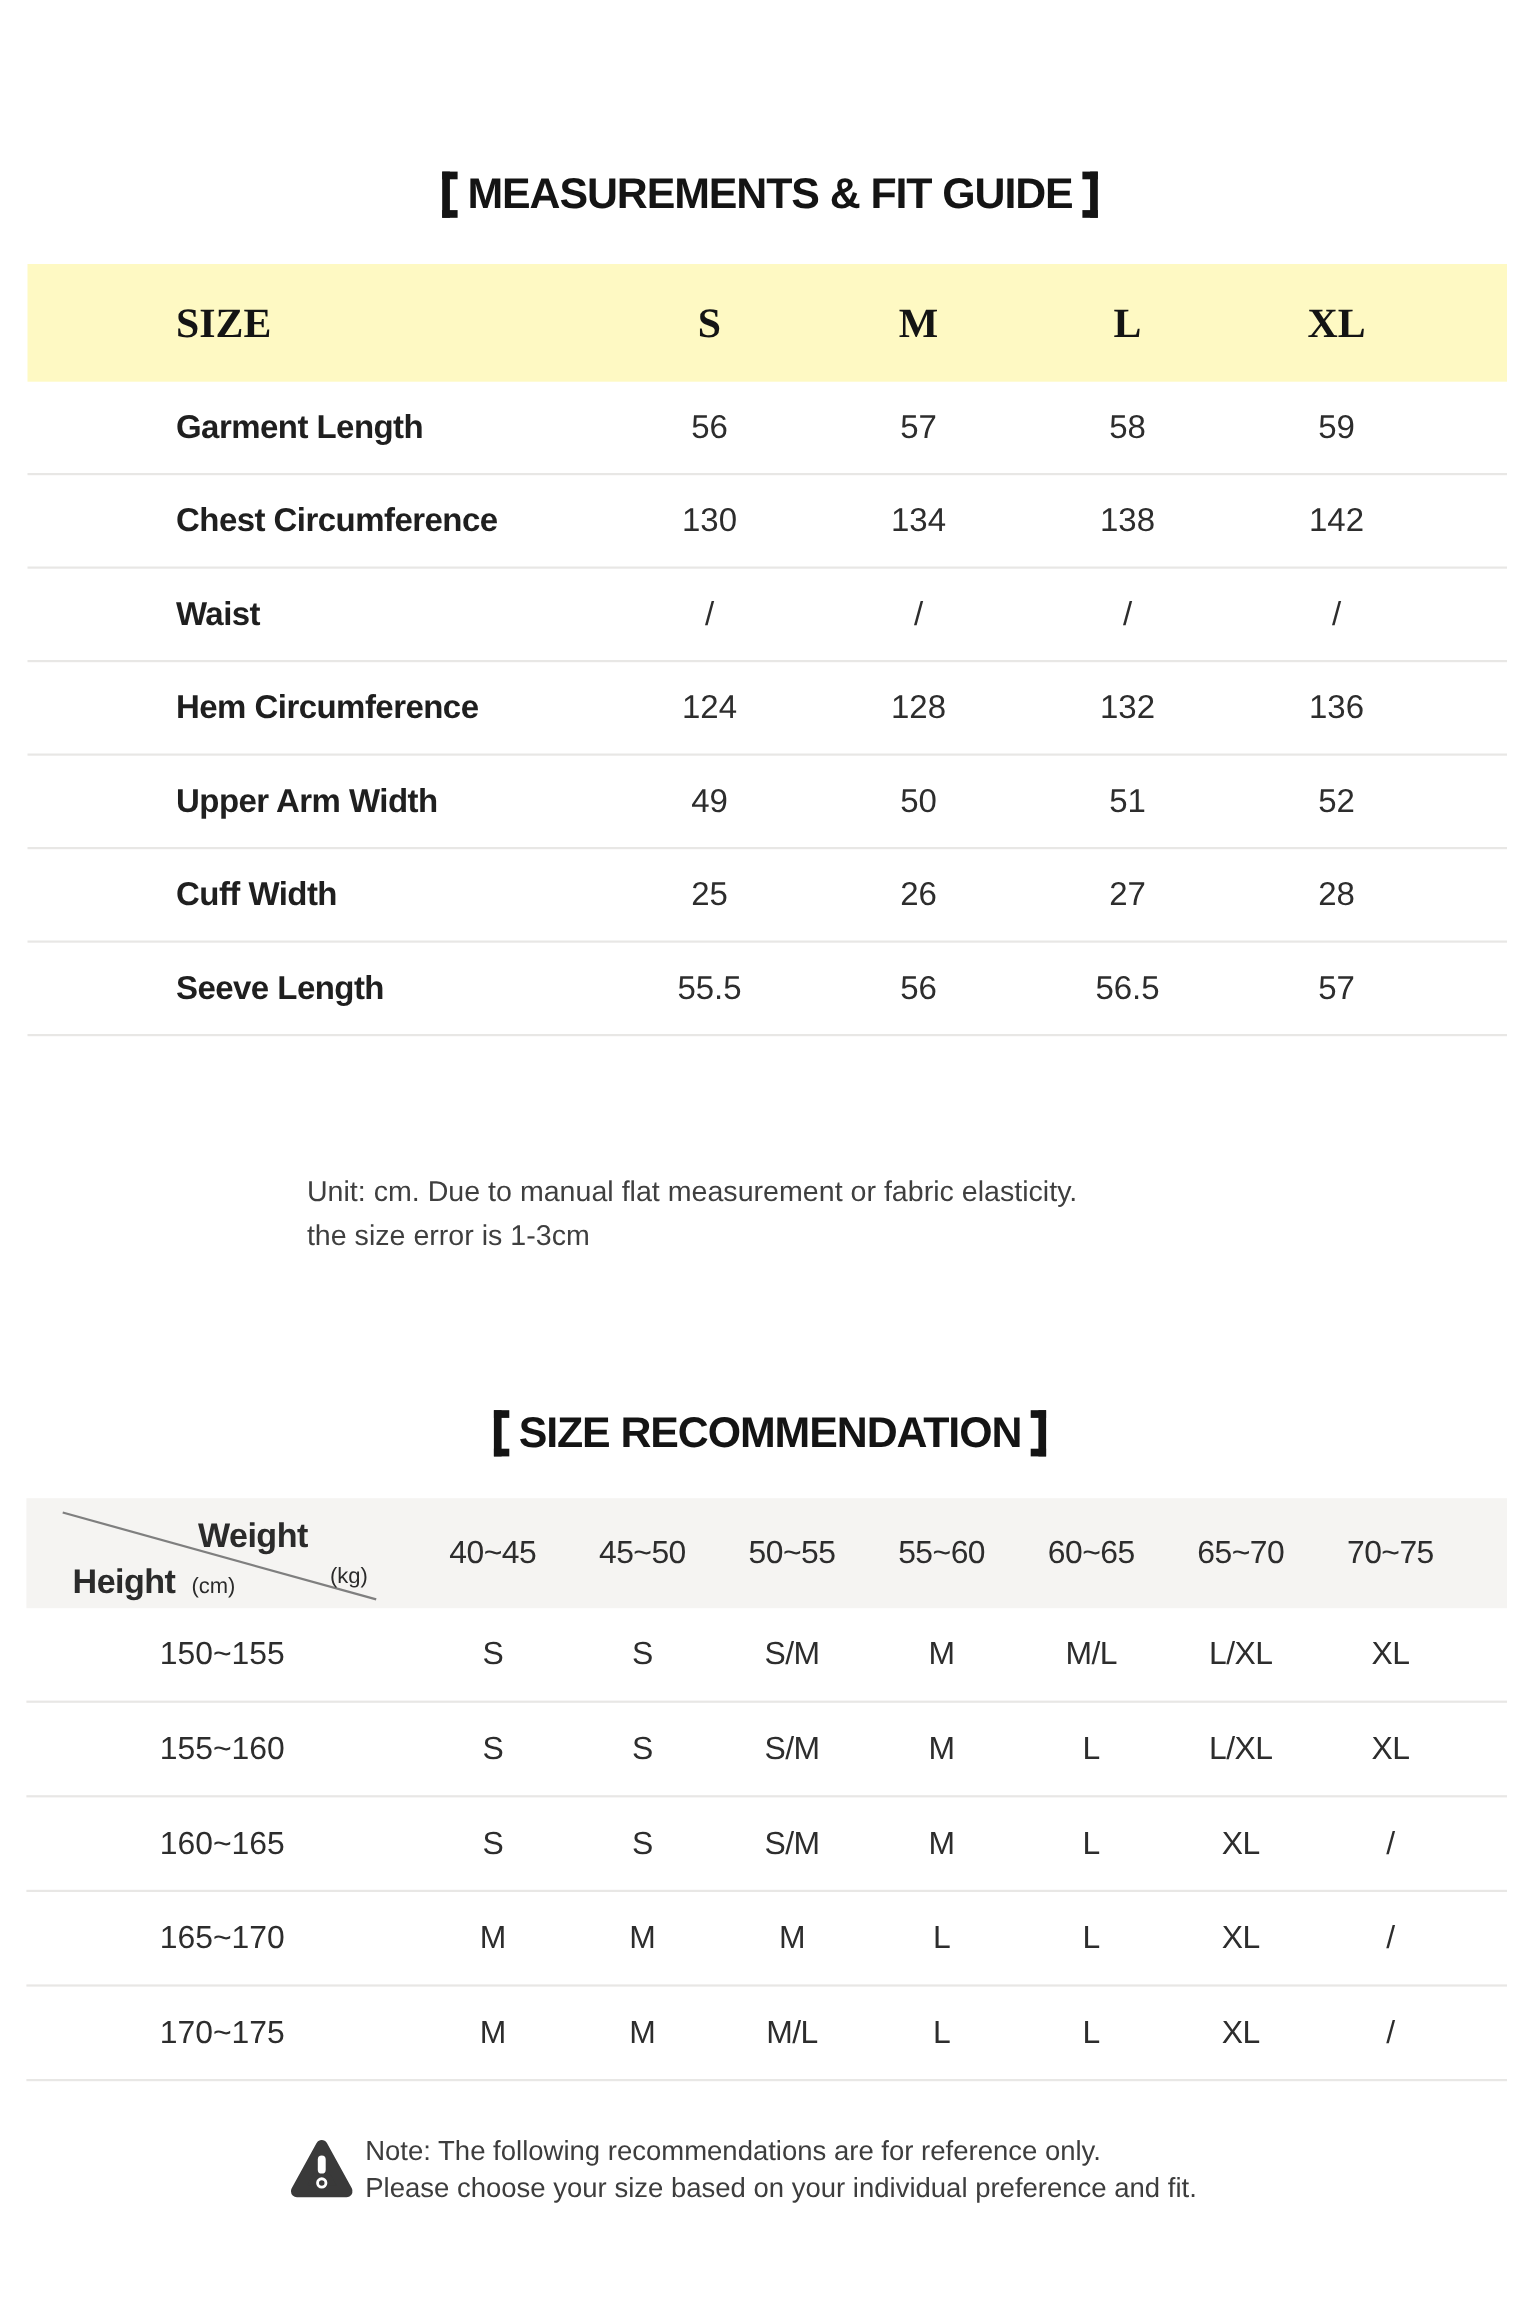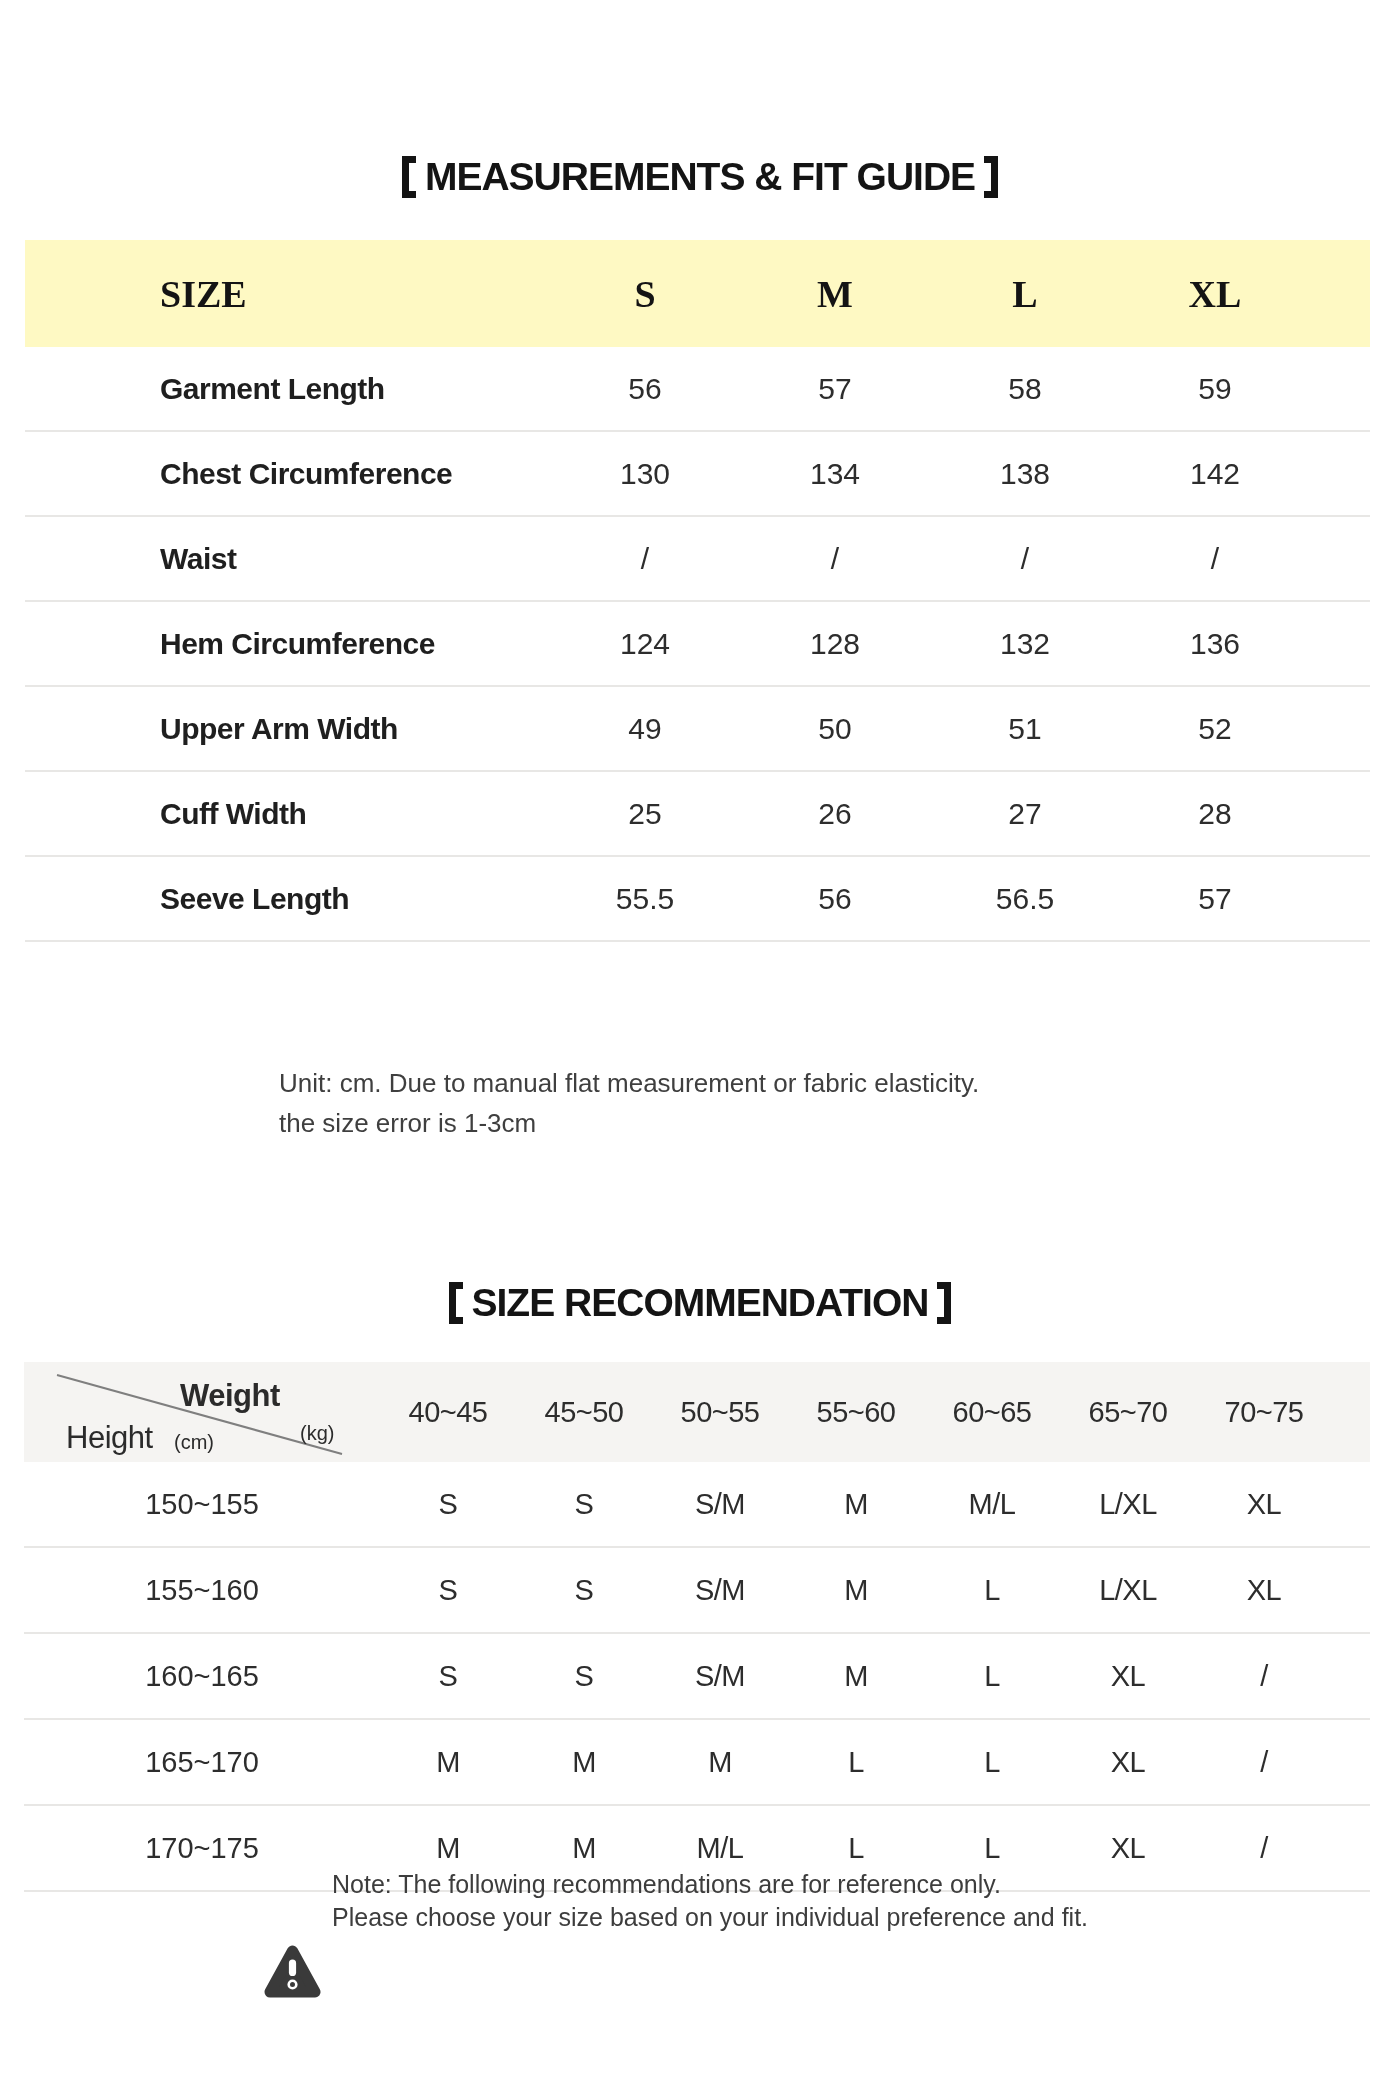--- a/index.html
+++ b/index.html
@@ -102,29 +102,29 @@
     text-align:center;
     font-size:29px;
     font-weight:400;
     color:#2d2d2d;
   }
   
   .axis-cell{position:relative;height:100px;}
   .axis-cell svg{position:absolute;left:0;top:0;}
   .axis-weight{position:absolute;left:156px;top:16px;font-size:31px;font-weight:700;color:#2b2b2b;letter-spacing:-0.5px;}
   .axis-weight-unit{position:absolute;left:276px;top:27px;font-size:20px;font-weight:400;color:#2b2b2b;margin-top:33px;}
-  .axis-height{position:absolute;left:42px;top:58px;font-size:31px;font-weight:400;color:#2b2b2b;letter-spacing:-0.5px;}
+  .axis-height{position:absolute;left:42px;top:58px;font-size:31px;font-weight:700;color:#2b2b2b;letter-spacing:-0.5px;}
   .axis-height-unit{position:absolute;left:150px;top:69px;font-size:20px;font-weight:400;color:#2b2b2b;}
 
   
   .warn-icon{position:absolute;left:263px;top:1943px;}
   .note-text{
     position:absolute;
     left:332px;
-    top:1868px;
+    top:1940px;
     font-size:25px;
     line-height:33px;
     color:#3d3d3d;
   }
 </style>
 </head>
 <body>
 
 <div class="page">
 

